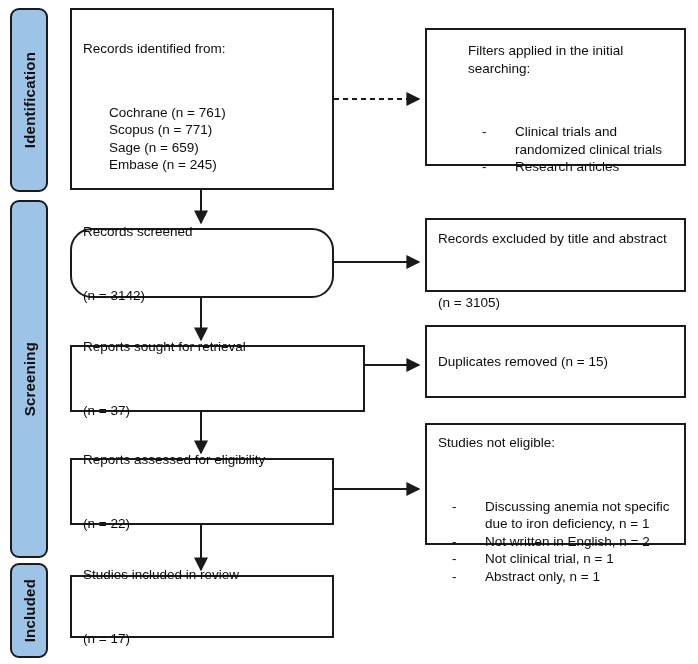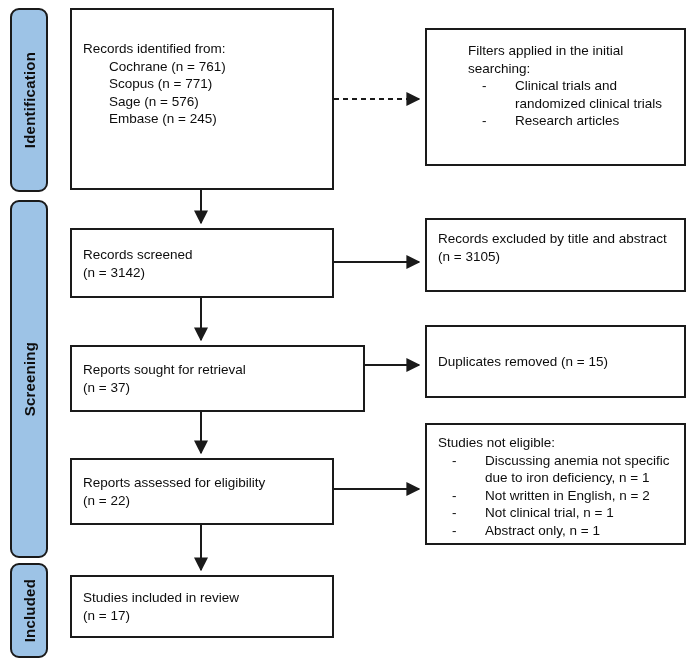--- a/index.html
+++ b/index.html
@@ -44,20 +44,21 @@
   
   .box {
     position: absolute;
     background: #ffffff;
     border: 2.5px solid #1a1a1a;
     box-sizing: border-box;
     padding: 7px 9px 6px 11px;
     display: flex;
     flex-direction: column;
     justify-content: center;
+    gap: 46px;
   }
   .box.top-align {
     justify-content: flex-start;
   }
   .box-text {
     font-size: 13.5px;
     line-height: 1.30;
     color: #0d0d0d;
     white-space: pre-wrap;
   }
@@ -156,26 +157,26 @@
 
   <div class="phase" style="left:10px; top:563px; width:38px; height:95px;">
     <span class="phase-label">Included</span>
   </div>
 
   <div class="box top-align" style="left:70px; top:8px; width:264px; height:182px; padding-top:30px;">
     <div class="box-text">Records identified from:</div>
     <ul class="src-list">
       <li>Cochrane (n = 761)</li>
       <li>Scopus (n = 771)</li>
-      <li>Sage (n = 576)</li>
+      <li>Sage (n = 659)</li>
       <li>Embase (n = 245)</li>
     </ul>
   </div>
 
-  <div class="box" style="left:70px; top:228px; width:264px; height:70px;">
+  <div class="box" style="left:70px; top:228px; width:264px; height:70px;border-radius:22px;">
     <div class="box-text">Records screened</div>
     <div class="box-text">(n = 3142)</div>
   </div>
 
   <div class="box" style="left:70px; top:345px; width:295px; height:67px;">
     <div class="box-text">Reports sought for retrieval</div>
     <div class="box-text">(n = 37)</div>
   </div>
 
   <div class="box" style="left:70px; top:458px; width:264px; height:67px;">

